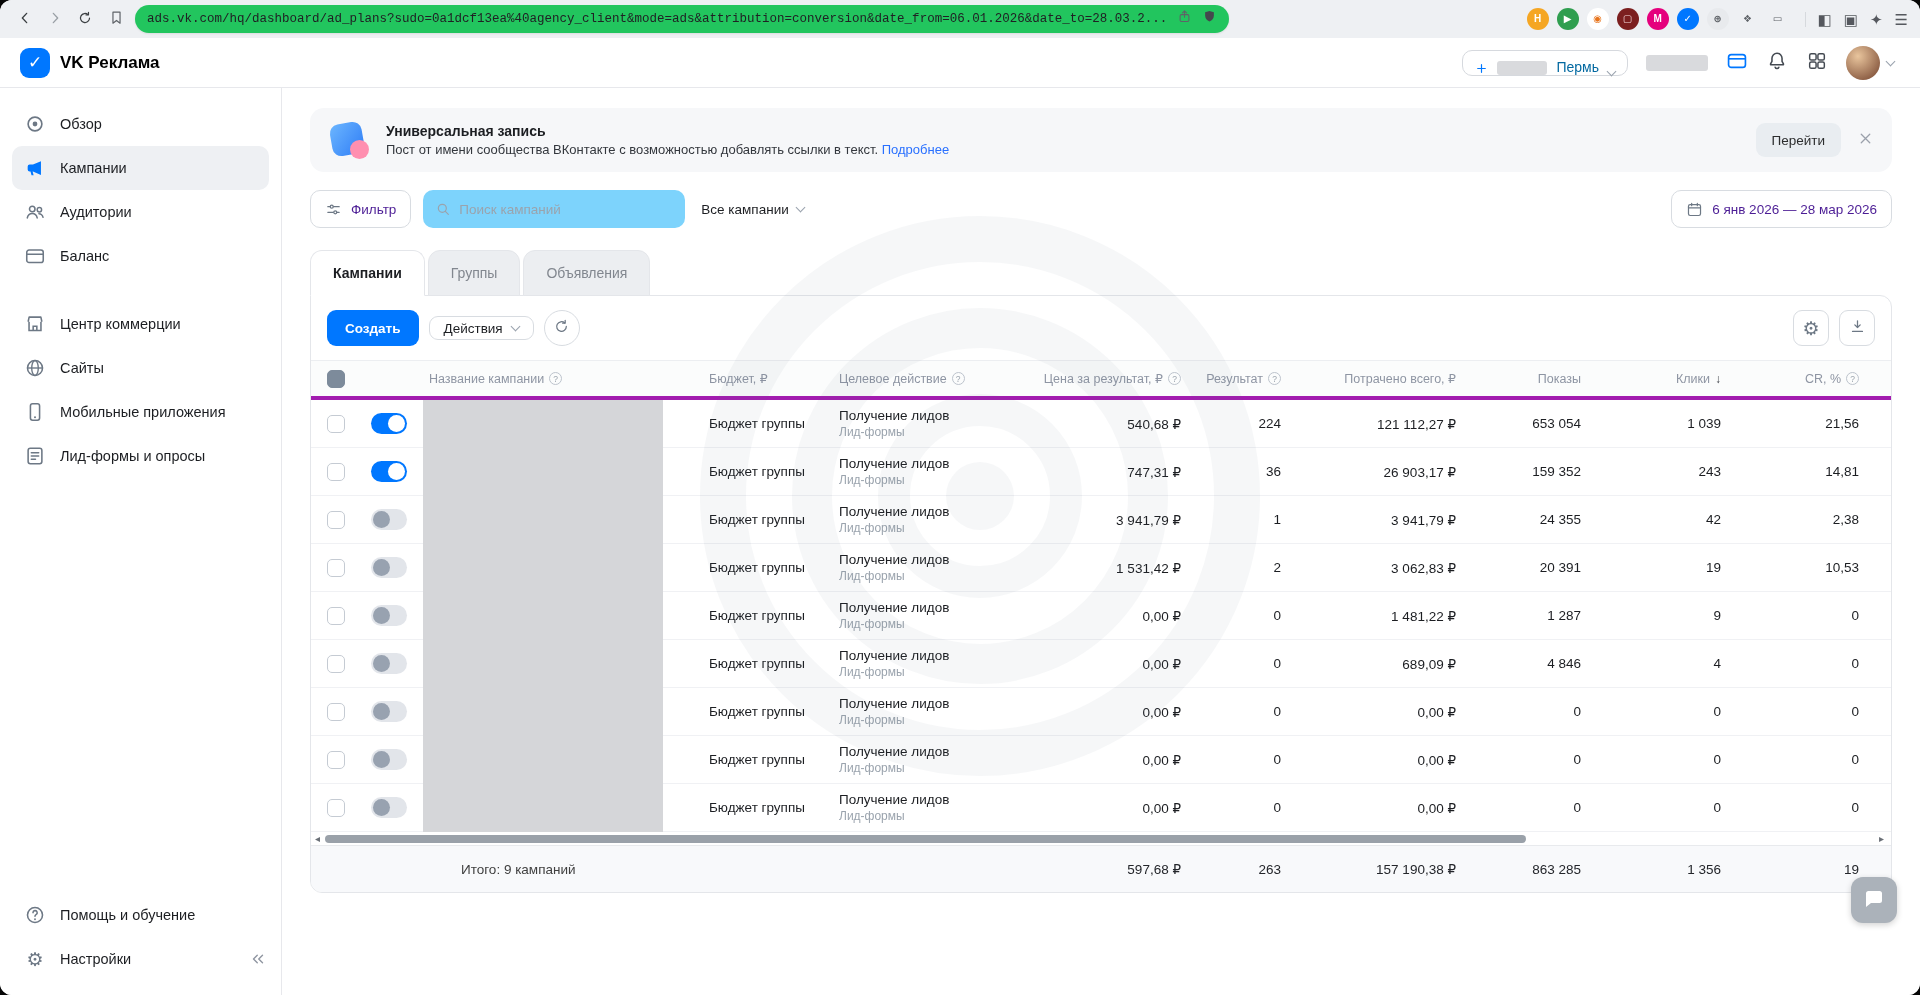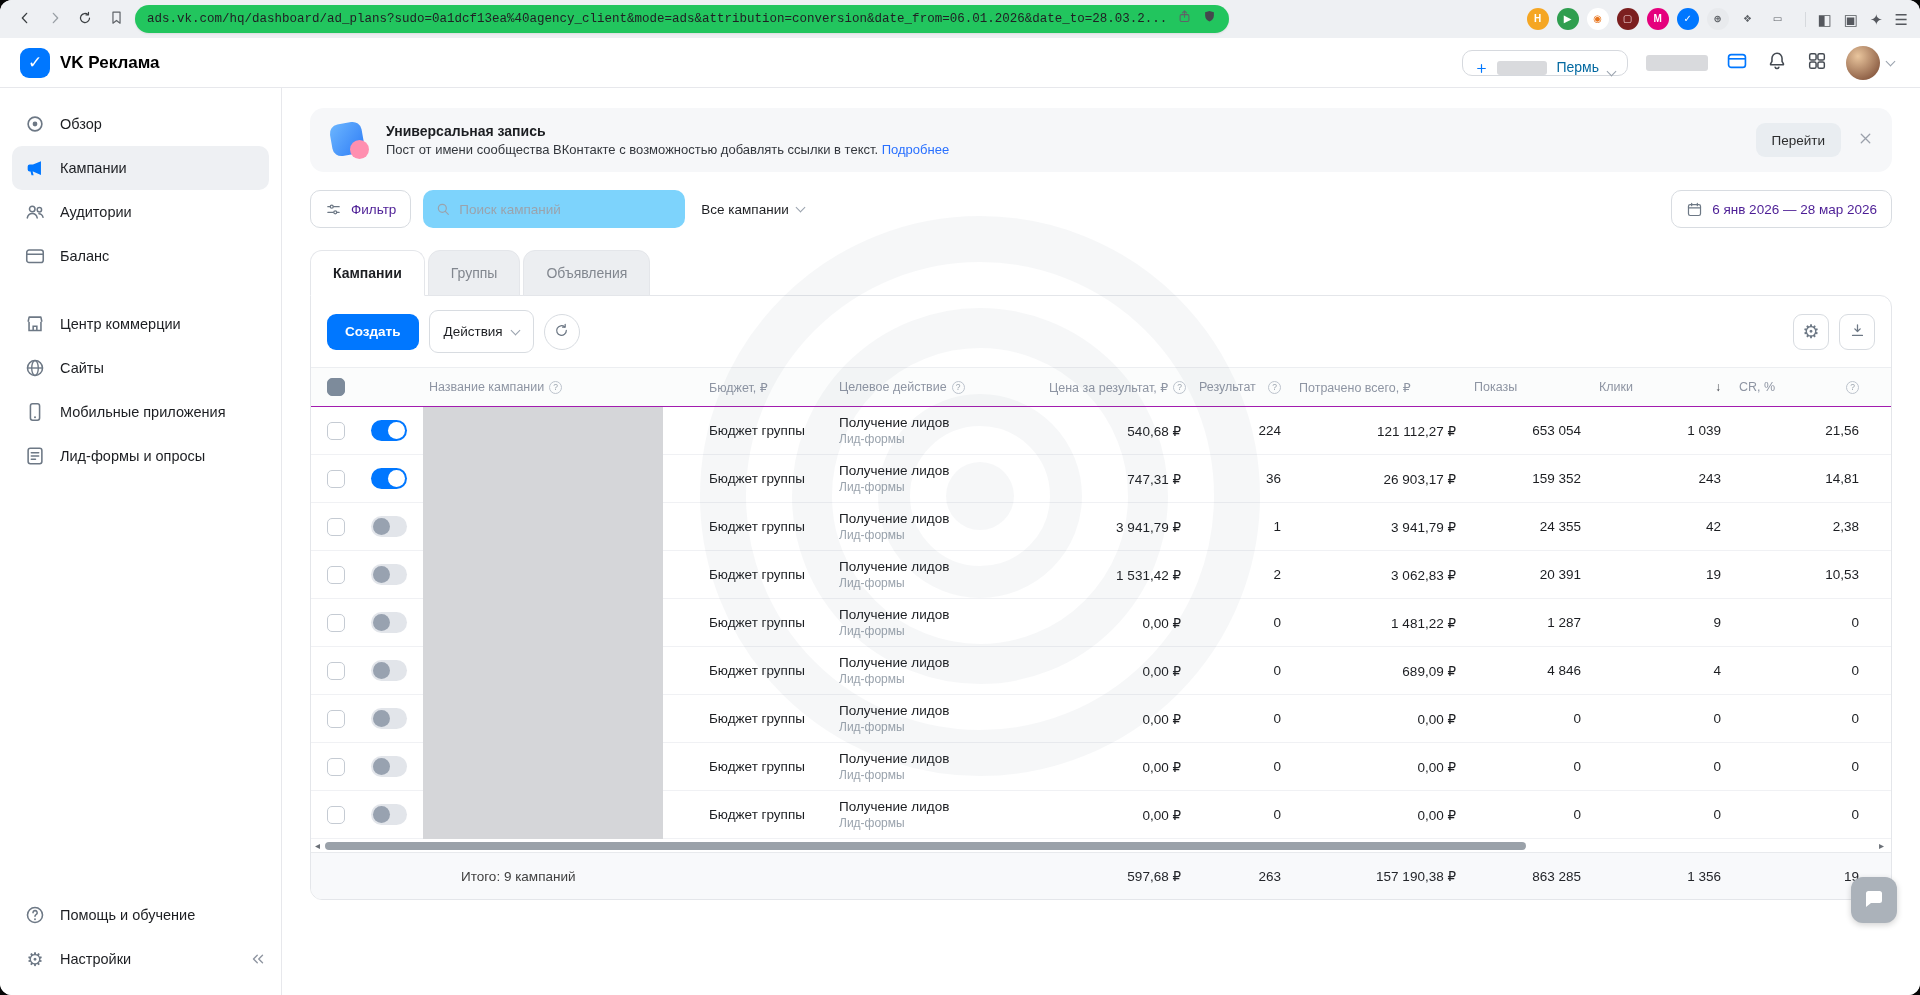--- a/index.html
+++ b/index.html
@@ -72,30 +72,30 @@
   .scope-btn{display:flex;align-items:center;gap:8px;font-size:13.5px;color:#1c1e22;background:none;border:none;padding:0 4px;}
   .date-chip{margin-left:auto;}
 
   
   .tabs{display:flex;margin-top:22px;margin-bottom:-1px;position:relative;z-index:2;}
   .tab{height:46px;padding:0 22px;display:flex;align-items:center;font-size:14px;color:#82878f;background:#eceef1;border:1px solid #e4e6ea;border-radius:12px 12px 0 0;margin-right:3px;cursor:pointer;}
   .tab.active{background:#fff;color:#1c1e22;font-weight:bold;border-bottom-color:#fff;}
   .card{background:#fff;border:1px solid #e4e6ea;border-radius:0 12px 12px 12px;position:relative;z-index:1;overflow:hidden;}
   .action-bar{display:flex;align-items:center;gap:10px;padding:14px 16px;}
   .btn-primary{height:36px;background:var(--accent,#0077ff);color:#fff;border:none;border-radius:9px;padding:0 18px;font-size:13.5px;font-weight:bold;display:flex;align-items:center;}
-  .btn-secondary{height:43px;border:1px solid #d8dce1;background:#fff;border-radius:9px;padding:0 14px;font-size:13.5px;color:#1c1e22;display:flex;align-items:center;gap:9px;}
+  .btn-secondary{height:24px;border:1px solid #d8dce1;background:#fff;border-radius:9px;padding:0 14px;font-size:13.5px;color:#1c1e22;display:flex;align-items:center;gap:9px;}
   .icon-btn{width:36px;height:36px;border:1px solid #d8dce1;background:#fff;border-radius:9px;display:flex;align-items:center;justify-content:center;color:#6d7885;}
   .icon-btn.round{border-radius:50%;}
   .ab-right{margin-left:auto;display:flex;gap:10px;}
 
   
   .grid{display:grid;grid-template-columns:44px 64px 280px 130px 210px 150px 100px 175px 125px 140px minmax(120px,1fr);align-items:center;}
-  .thead{height:40px;border-top:1px solid #eceef1;border-bottom:1px solid #a21caf;background:#fbfcfc;font-size:12.5px;color:#8e95a3;}
+  .thead{height:40px;border-top:1px solid #eceef1;border-bottom:4px solid #a21caf;background:#fbfcfc;font-size:12.5px;color:#8e95a3;}
   .th{padding:0 10px;display:flex;align-items:center;gap:5px;white-space:nowrap;overflow:hidden;}
-  .th.right{justify-content:space-between;padding-right:8px;}
+  .th.right{justify-content:flex-end;padding-right:8px;}
   .th.c-check{padding-left:16px;}
   .sort{color:#3f434a;font-size:12px;}
   .info-ic{width:13px;height:13px;border:1px solid #bcc3cc;border-radius:50%;display:inline-flex;align-items:center;justify-content:center;flex:0 0 auto;}
   .info-ic::after{content:"?";font-size:8.5px;color:#9aa3ad;}
   .tbody{position:relative;}
   .row{height:48px;border-bottom:1px solid #f0f1f4;font-size:13.5px;color:#1c1e22;}
   .cell{padding:0 10px;white-space:nowrap;overflow:hidden;}
   .cell.num{text-align:right;padding-right:8px;}
   .c-cr{padding-right:32px !important;}
   .c-check{padding-left:16px;}

